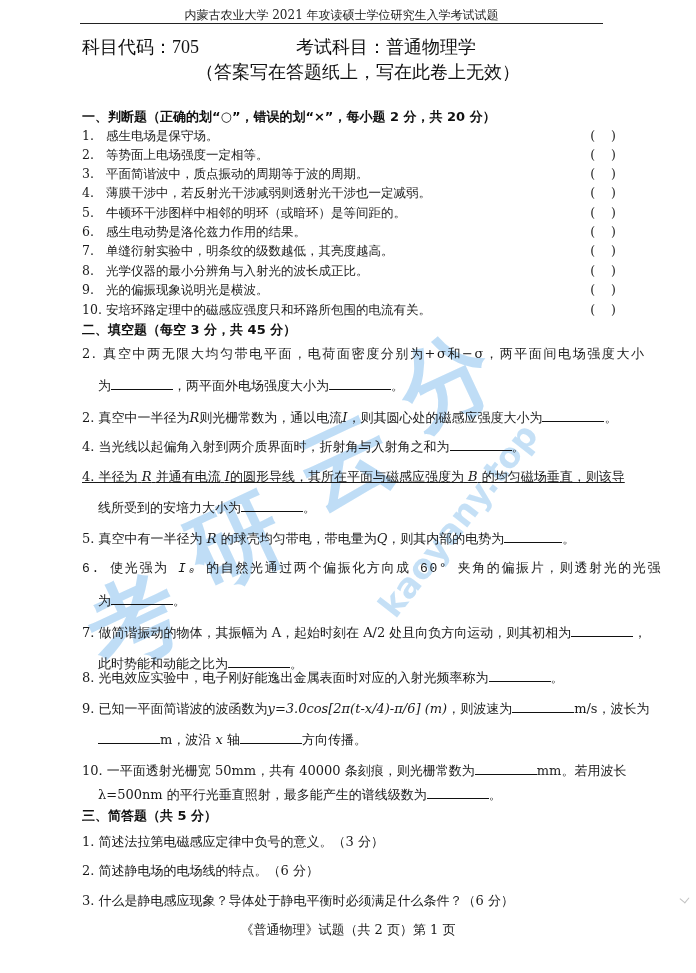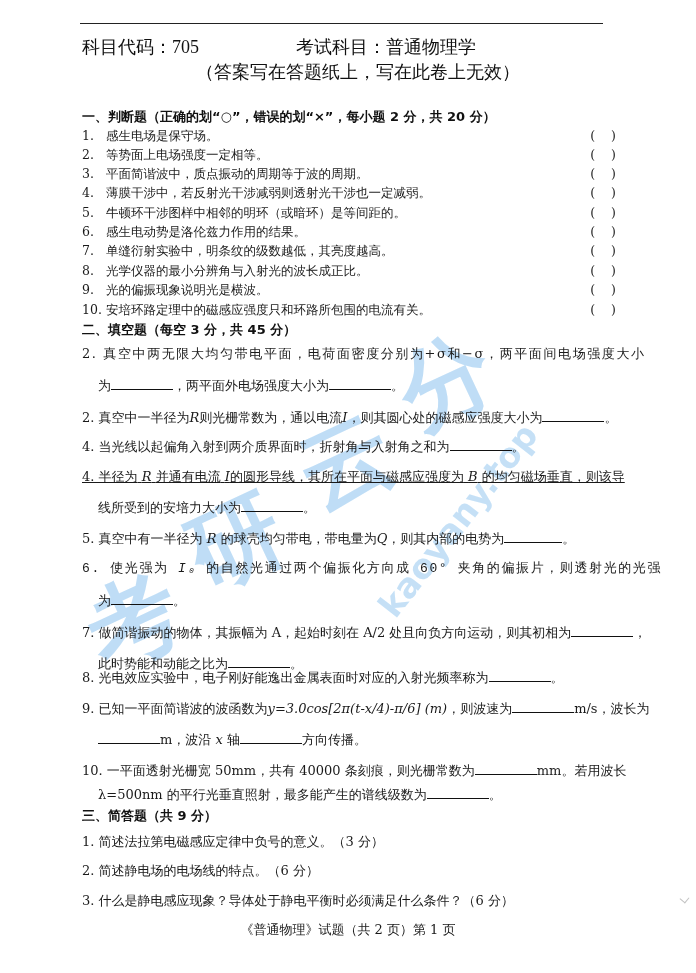--- a/index.html
+++ b/index.html
@@ -55,20 +55,21 @@
 <body>
 
 <div class="page">
 
   <div class="watermark wm-cjk" style="left:88px;top:560px;transform:rotate(-25deg);">考</div>
   <div class="watermark wm-cjk" style="left:190px;top:480px;transform:rotate(-25deg);">研</div>
   <div class="watermark wm-cjk" style="left:300px;top:400px;transform:rotate(-25deg);">云</div>
   <div class="watermark wm-cjk" style="left:400px;top:320px;transform:rotate(-25deg);">分</div>
   <div class="watermark wm-url" style="left:370px;top:600px;transform:rotate(-52deg);transform-origin:left top;">kaoyany.top</div>
 
+  <div class="running-header">内蒙古农业大学 2021 年攻读硕士学位研究生入学考试试题</div>
   <div class="header-rule"></div>
   <div class="subject-code">科目代码：705</div>
   <div class="subject-name">考试科目：普通物理学</div>
   <div class="notice">（答案写在答题纸上，写在此卷上无效）</div>
 
   <div class="section-title" style="top:109px;">一、判断题（正确的划“○”，错误的划“×”，每小题 2 分，共 20 分）</div>
 
   <div class="tf-item" style="top:128px;">
       <span class="tf-num">1.</span>
       <span class="tf-text">感生电场是保守场。</span>
@@ -143,21 +144,21 @@
   <div class="fill-line" style="top:669px; top:670px;"></div>
 
   <div class="fill-line" style="top:669px;"><span>8. 光电效应实验中，电子刚好能逸出金属表面时对应的入射光频率称为</span><span class="blank b60"></span><span>。</span></div>
 
   <div class="fill-line" style="top:700px;"><span>9. 已知一平面简谐波的波函数为</span><span class="it">y=3.0cos[2π(t-x/4)-π/6] (m)</span><span>，则波速为</span><span class="blank b60"></span><span>m/s，波长为</span></div>
   <div class="fill-line indent" style="top:731px;"><span class="blank b60"></span><span>m，波沿</span> <span class="it">x</span> <span>轴</span><span class="blank b60"></span><span>方向传播。</span></div>
 
   <div class="fill-line" style="top:762px;"><span>10. 一平面透射光栅宽 50mm，共有 40000 条刻痕，则光栅常数为</span><span class="blank b60"></span><span>mm。若用波长</span></div>
   <div class="fill-line indent" style="top:786px;"><span>λ=500nm 的平行光垂直照射，最多能产生的谱线级数为</span><span class="blank b60"></span><span>。</span></div>
 
-  <div class="section-title" style="top:808px;">三、简答题（共 9 分）</div>
+  <div class="section-title" style="top:808px;">三、简答题（共 5 分）</div>
   <div class="sa-item" style="top:834px;">1. 简述法拉第电磁感应定律中负号的意义。（3 分）</div>
   <div class="sa-item" style="top:863px;">2. 简述静电场的电场线的特点。（6 分）</div>
   <div class="sa-item" style="top:893px;">3. 什么是静电感应现象？导体处于静电平衡时必须满足什么条件？（6 分）</div>
 
   <div class="speck"></div>
 
   <div class="footer">《普通物理》试题（共 2 页）第 1 页</div>
 </div>
 
 </body></html>

